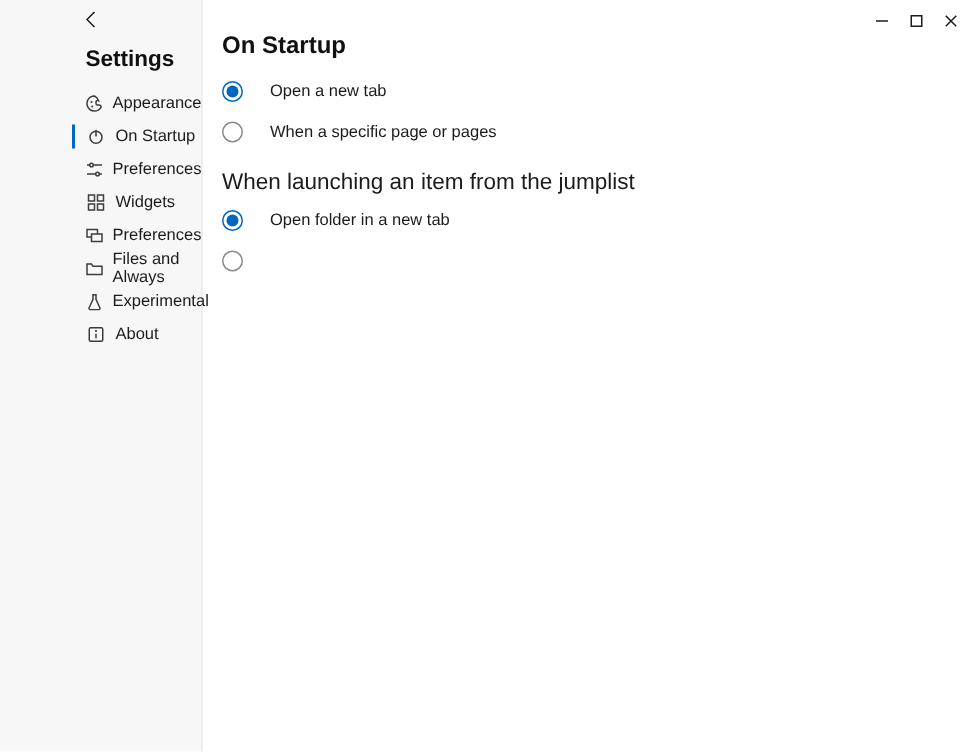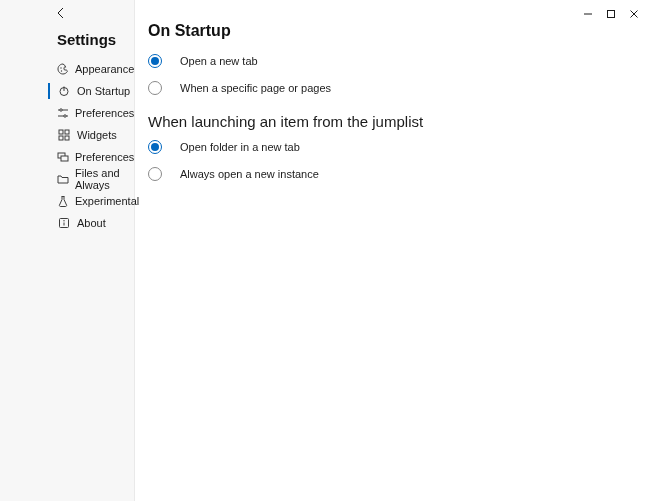--- a/index.html
+++ b/index.html
@@ -263,15 +263,14 @@
   </div>
 
   <div class="section-heading">When launching an item from the jumplist</div>
 
   <div class="radio-row">
     <span class="radio checked"></span>
     <span class="radio-label">Open folder in a new tab</span>
   </div>
   <div class="radio-row">
     <span class="radio"></span>
-    <span class="radio-label">Always open a new instance</span>
   </div>
 </div>
 
 </body></html>

